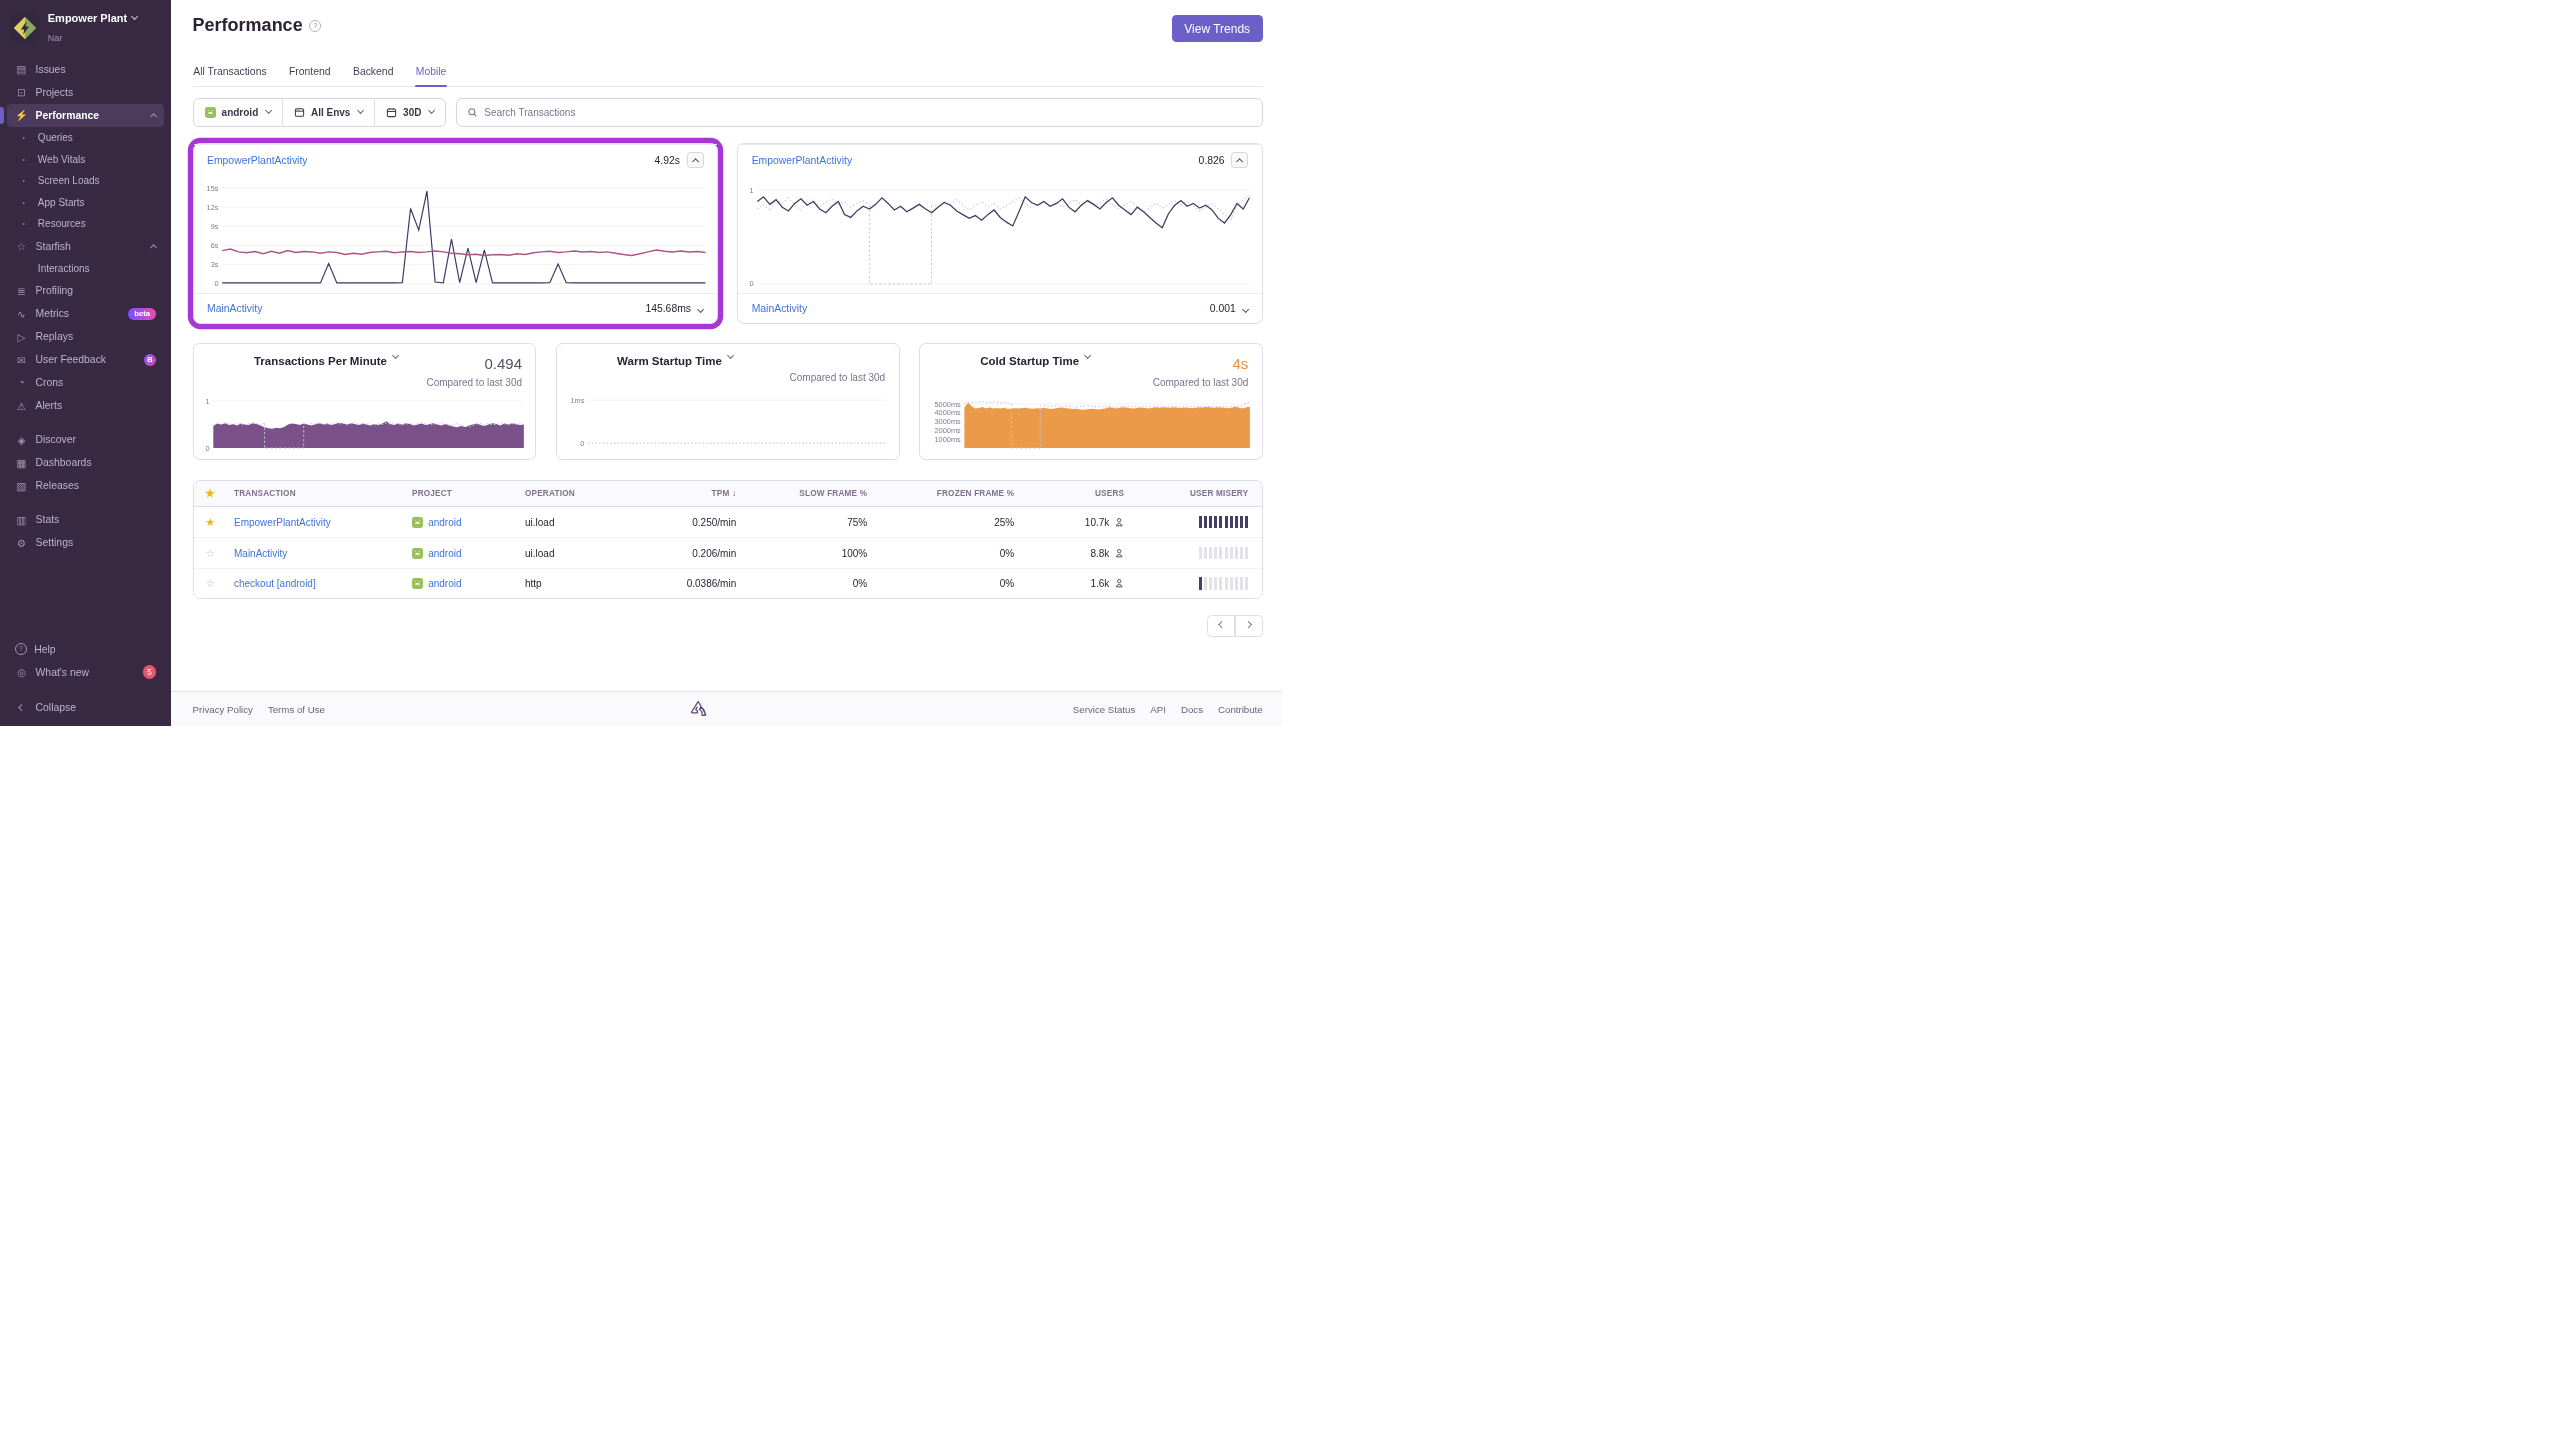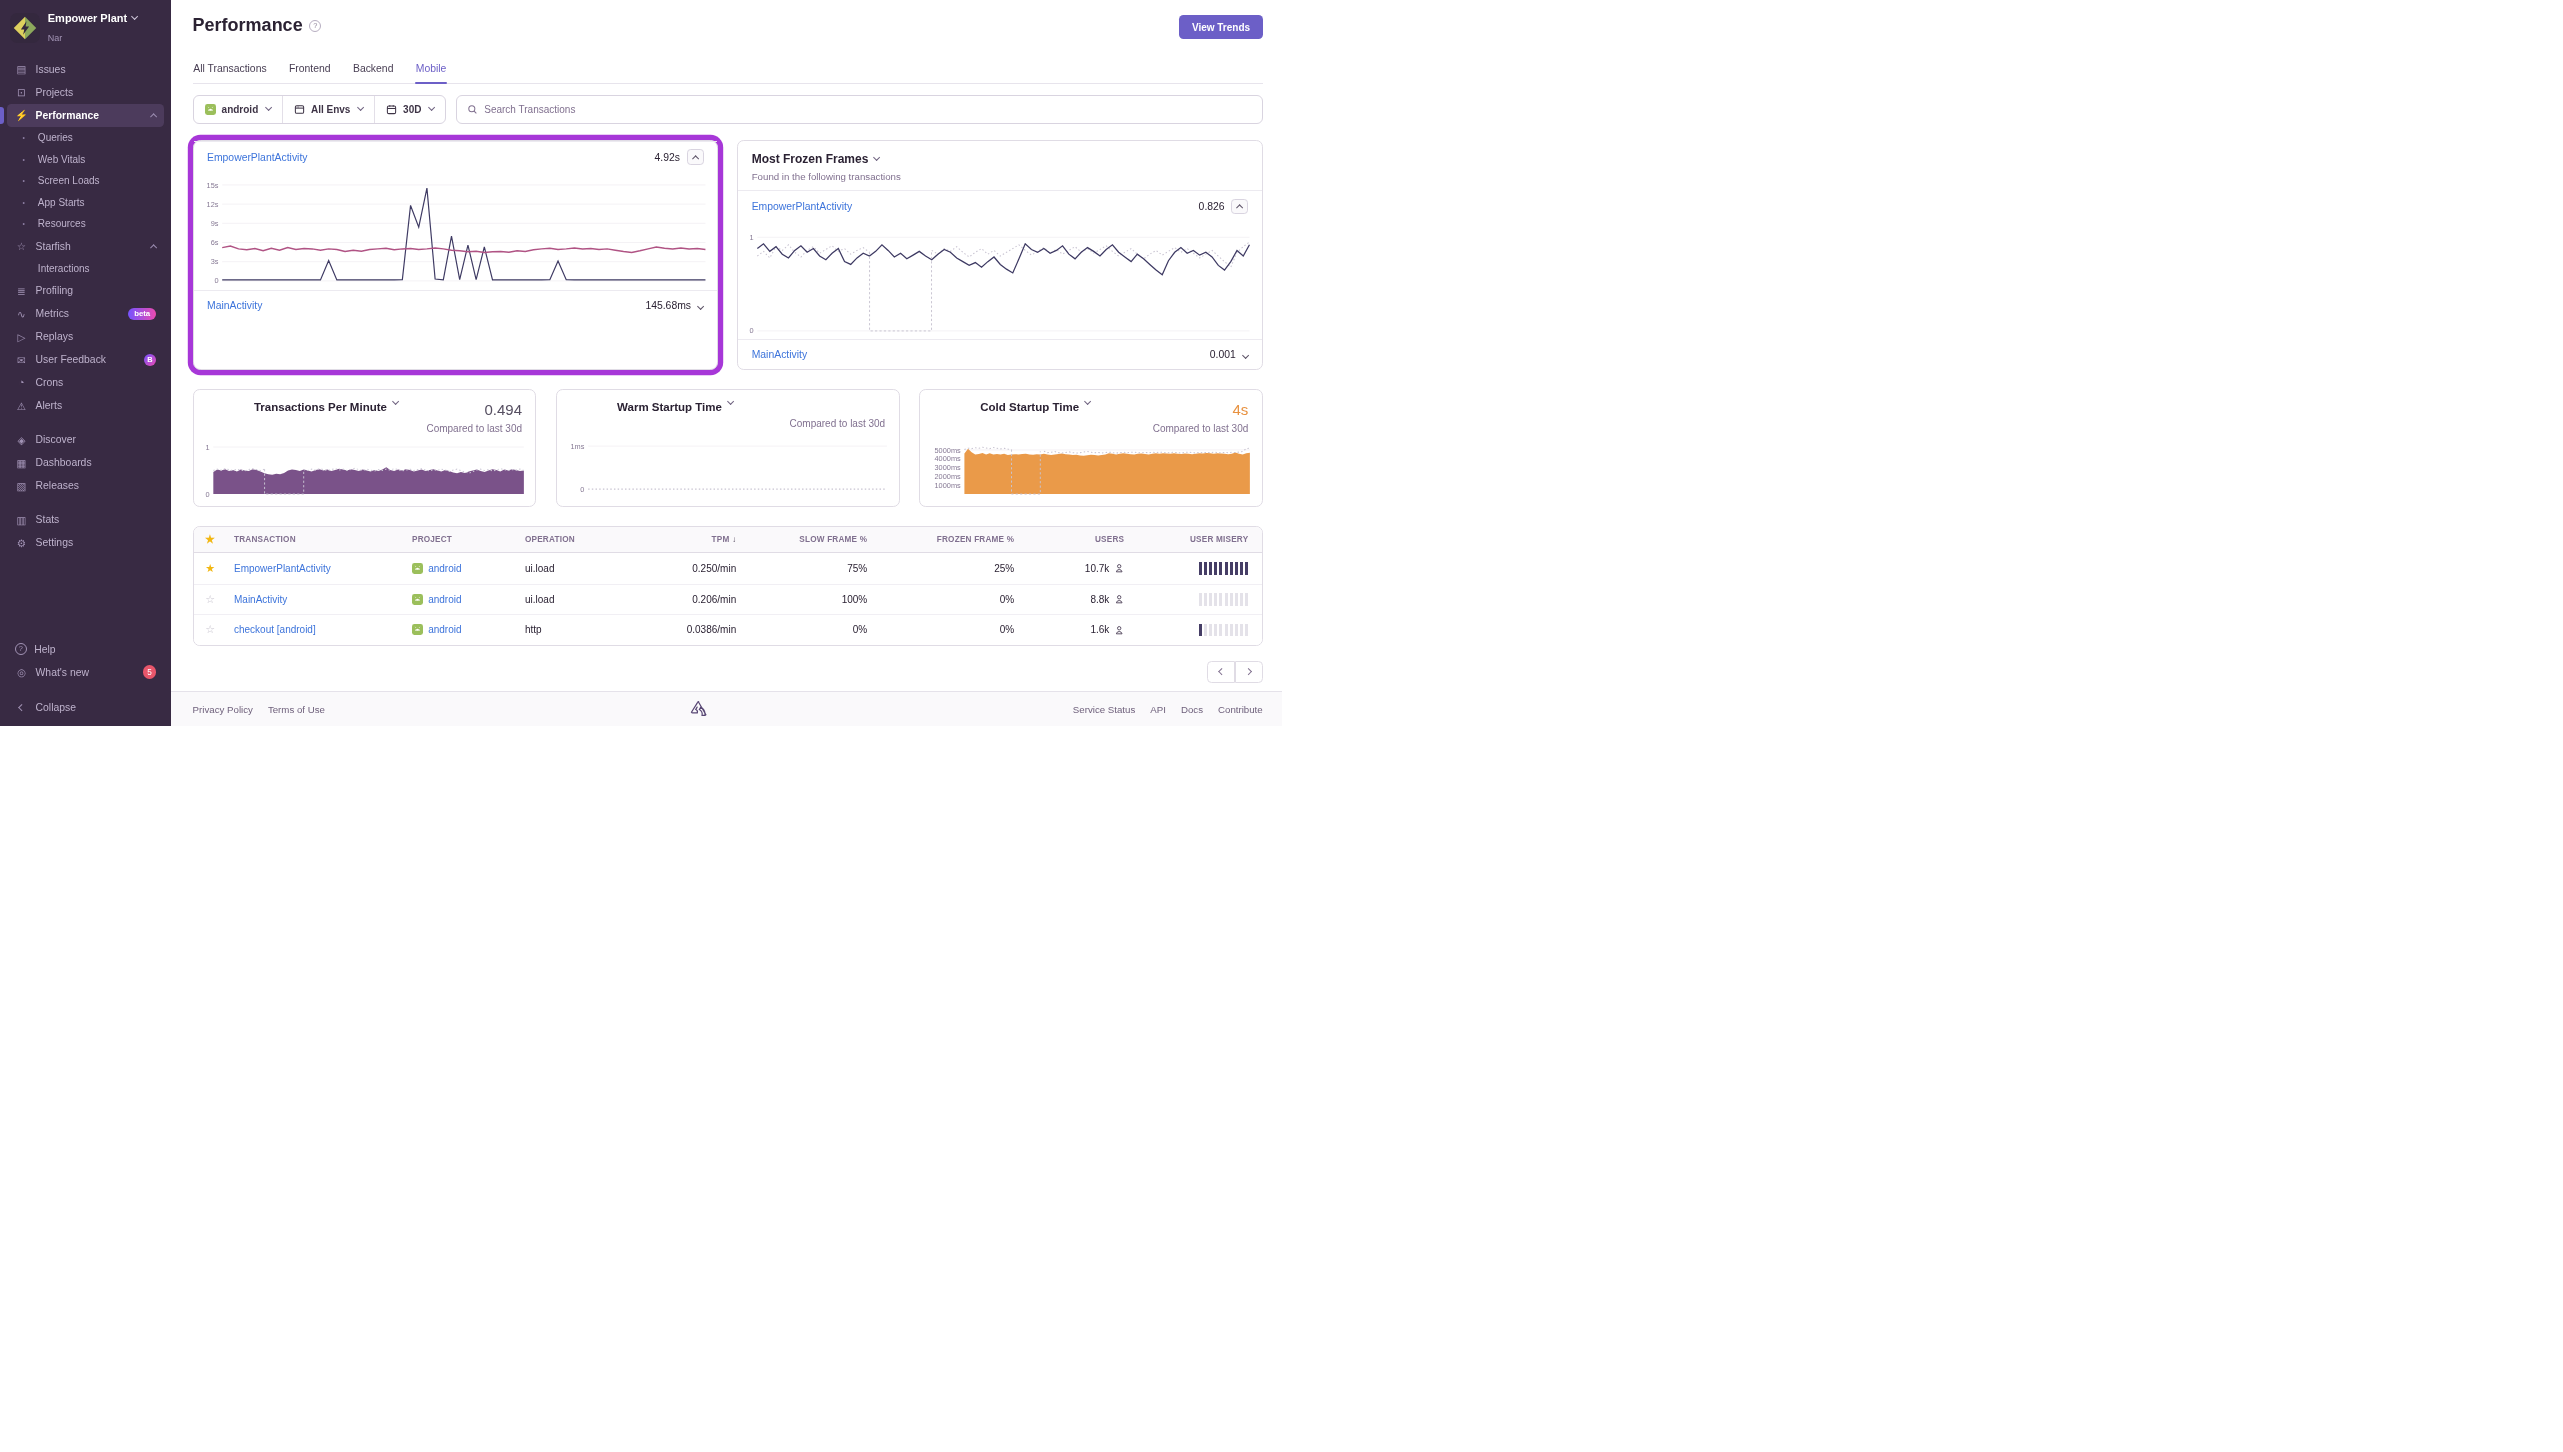--- a/index.html
+++ b/index.html
@@ -50,21 +50,21 @@
 
   
   .main { flex:1; display:flex; flex-direction:column; min-width:0; background:#fff; }
   .content { flex:1; padding:15px 19.3px 0 21.6px; min-height:0; }
   .page-head { display:flex; justify-content:space-between; align-items:flex-start; }
   .title-row { display:flex; align-items:center; gap:6.7px; }
   .page-title { font-size:18px; font-weight:bold; color:#2b2233; }
   .qmark { width:12px; height:12px; border:1px solid #b7aec1; border-radius:50%;
     color:#8d8398; font-size:7.4px; display:inline-flex; align-items:center; justify-content:center; }
   .view-trends { background:#6c5fc7; color:#fff; border:none; border-radius:4.5px;
-    padding:6.7px 12.6px; font-size:10px; font-weight:bold; font-family:inherit; }
+    padding:6.7px 12.6px; font-size:12px; font-weight:normal; font-family:inherit; }
   .tabs { display:flex; gap:21px; margin-top:24px; border-bottom:0.7px solid #e7e4ec; }
   .tab { font-size:10.4px; color:#473d52; padding:0 0.7px 8.2px; position:relative; cursor:default; }
   .tab.active { color:#6c5fc7; }
   .tab.active::after { content:''; position:absolute; left:0; right:0; bottom:-1.5px;
     height:2.2px; border-radius:1.5px; background:#6c5fc7; }
 
   
   .filters { display:flex; gap:9.7px; margin-top:11px; }
   .seg { display:flex; align-items:stretch; border:0.7px solid #d9d4e0; border-radius:6px; background:#fff; height:29px; }
   .seg-item { display:flex; align-items:center; gap:6px; padding:0 11px; font-size:10px;
@@ -436,29 +436,20 @@
           </div>
           <div class="hr"></div>
           <div class="acc-row">
             <a class="acc-link">MainActivity</a>
             <span class="acc-val">145.68ms</span>
             <span class="acc-chev"><span class="chev"></span></span>
           </div>
         </div>
 
         <div class="panel">
-          <div class="panel-head">
-            <div>
-              <div class="panel-title">
-                <span>Most Frozen Frames</span>
-                <span class="chev"></span>
-              </div>
-              <div class="panel-sub">Found in the following transactions</div>
-            </div>
-          </div>
           <div class="hr"></div>
           <div class="acc-row">
             <a class="acc-link">EmpowerPlantActivity</a>
             <span class="acc-val">0.826</span>
             <span class="acc-btn">
                 <span class="chev up"></span>
               </span>
           </div>
           <div class="chart-wrap">
             <svg class="chart h148" viewBox="0 0 685 148">

